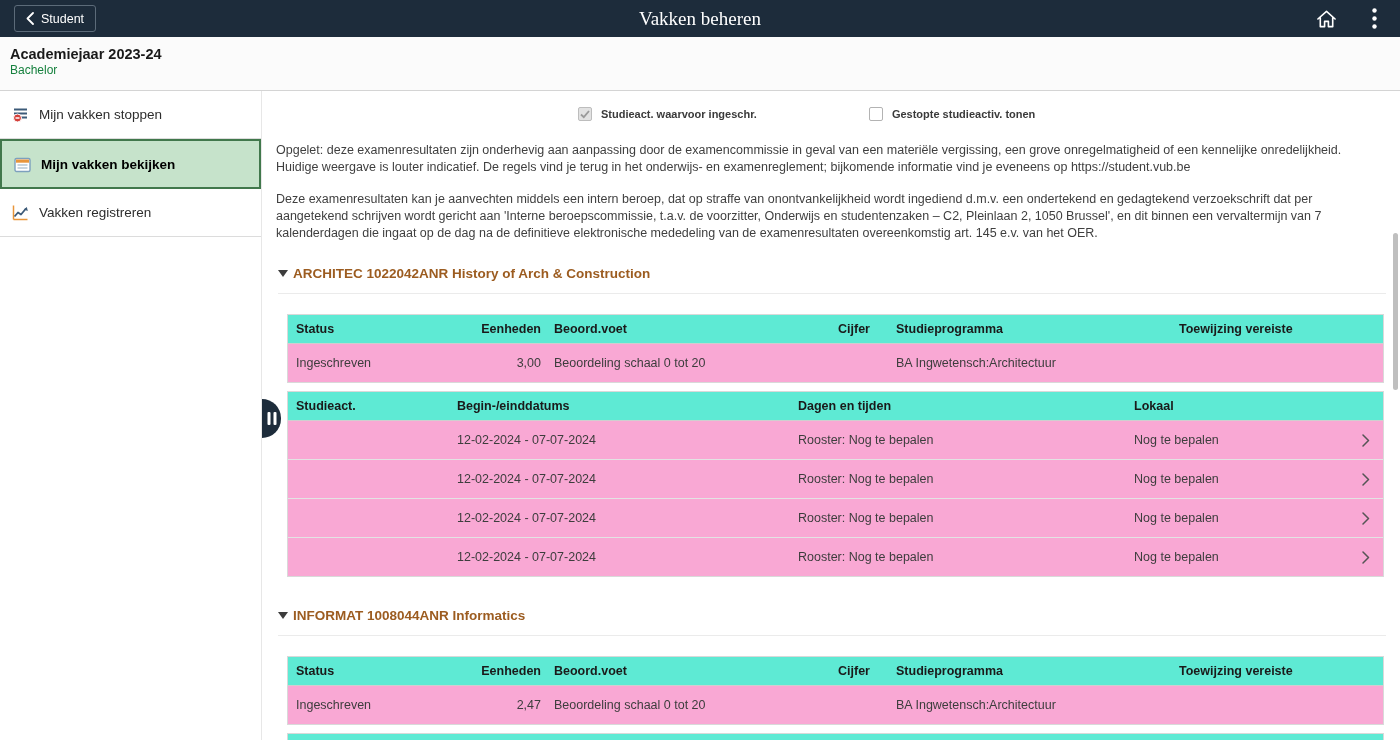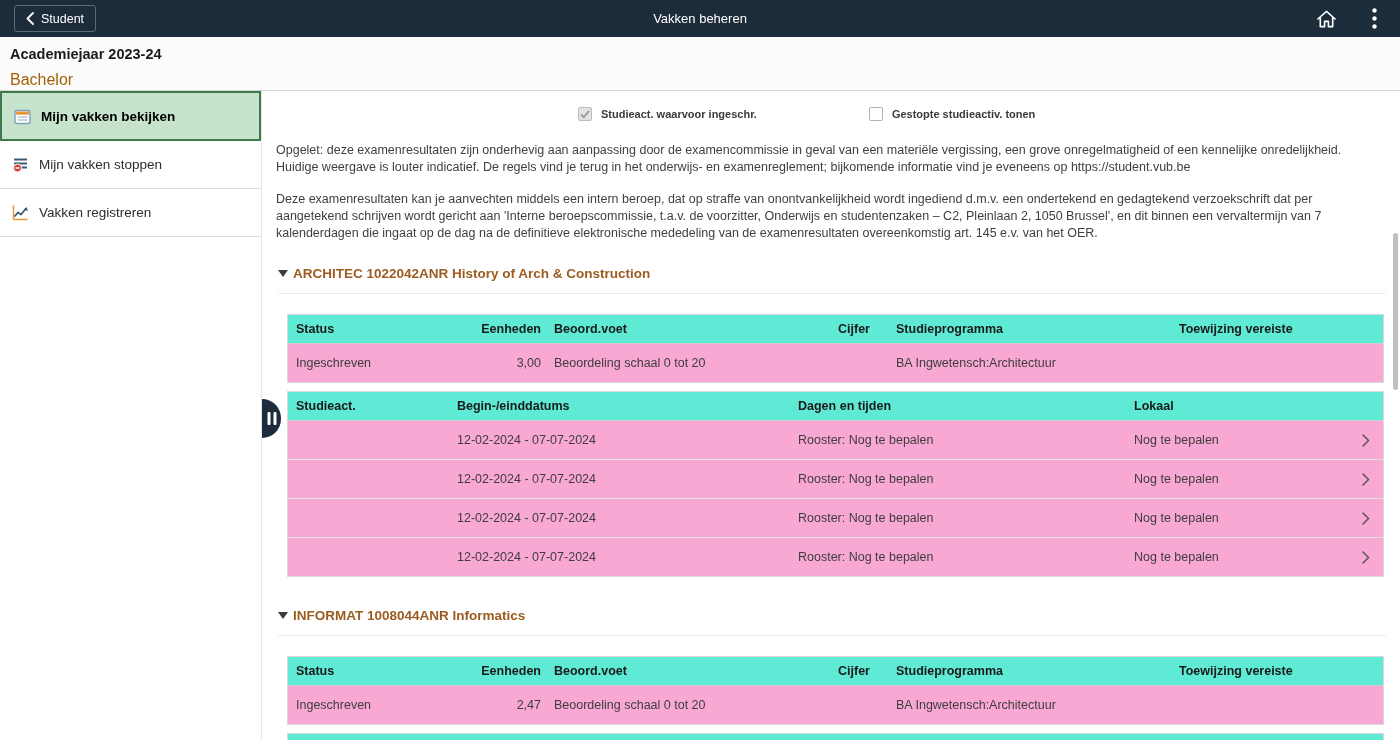--- a/index.html
+++ b/index.html
@@ -3,28 +3,28 @@
 <meta charset="utf-8">
 <style>
   * { margin:0; padding:0; box-sizing:border-box; }
   html,body { width:1400px; height:741px; overflow:hidden; }
   body { font-family:"Liberation Sans","DejaVu Sans",sans-serif; background:#ffffff; color:#3d3d3d; }
   .app { position:relative; width:1400px; height:741px; overflow:hidden; background:#fff; }
 
   
   .topbar { position:relative; height:37px; background:#1d2c3b; display:flex; align-items:center; padding:0 14px; }
   .back-btn { display:flex; align-items:center; gap:7px; border:1px solid #5c6b79; border-radius:3px; height:27px; padding:0 11px; color:#fff; font-size:12.5px; cursor:pointer; background:transparent; }
-  .topbar-title { position:absolute; left:0; right:0; text-align:center; color:#fff; font-size:13px; font-weight:400; pointer-events:none; }
+  .topbar-title { position:absolute; left:0; right:0; text-align:center; color:#fff; font-size:19px; font-weight:400; pointer-events:none;font-family:Liberation Serif, serif; }
   .topbar-right { margin-left:auto; display:flex; align-items:center; gap:24px; z-index:2; }
   .icon-btn { display:flex; align-items:center; justify-content:center; width:24px; height:24px; cursor:pointer; }
 
   
   .subheader { height:54px; background:#fbfbfb; border-bottom:1px solid #d4d4d4; padding:9px 0 0 10px; }
   .subheader h1 { font-size:14.5px; font-weight:bold; color:#1a1a1a; }
-  .subheader .sub { font-size:16px; color:#a16207; margin-top:9px; }
+  .subheader .sub { font-size:12px; color:#15803d; margin-top:1px; }
 
   
   .main { display:flex; height:649px; }
   .sidebar { width:262px; flex:0 0 262px; background:#fff; border-right:1px solid #e7e7e7; }
   .side-item { display:flex; align-items:center; gap:10px; height:48px; padding:0 12px; font-size:13.5px; color:#2d2d2d; border-bottom:1px solid #dcdcdc; cursor:pointer; background:#fff; }
   .side-item.active { background:#c6e3cb; border:2px solid #41784c; font-weight:bold; color:#000; height:50px; }
   .side-icon { width:17px; height:17px; flex:0 0 17px; display:flex; align-items:center; justify-content:center; }
 
   
   .content { flex:1; padding:0 14px; overflow:hidden; }
@@ -97,43 +97,43 @@
   </header>
 
   <div class="subheader">
     <h1>Academiejaar 2023-24</h1>
     <div class="sub">Bachelor</div>
   </div>
 
   <div class="main">
 
     <aside class="sidebar">
-      <div class="side-item active">
-        <span class="side-icon">
-          <svg width="17" height="17" viewBox="0 0 17 17">
-              <rect x="1" y="2.5" width="15" height="13" rx="1.5" fill="#ffffff" stroke="#7da0bd" stroke-width="1.4"></rect>
-              <rect x="2" y="3.5" width="13" height="3.2" fill="#e8953a"></rect>
-              <line x1="3.5" y1="9" x2="13.5" y2="9" stroke="#9db2c4" stroke-width="1.1"></line>
-              <line x1="3.5" y1="12" x2="13.5" y2="12" stroke="#9db2c4" stroke-width="1.1"></line>
-            </svg>
-        </span>
-        <span>Mijn vakken bekijken</span>
-      </div>
       <div class="side-item">
         <span class="side-icon">
           <svg width="17" height="17" viewBox="0 0 17 17">
               <line x1="2" y1="3.5" x2="15" y2="3.5" stroke="#3c5a78" stroke-width="2"></line>
               <line x1="2" y1="7.5" x2="15" y2="7.5" stroke="#3c5a78" stroke-width="2"></line>
               <line x1="2" y1="11.5" x2="15" y2="11.5" stroke="#3c5a78" stroke-width="2"></line>
               <circle cx="5.5" cy="12" r="4" fill="#d43f3a" stroke="#ffffff" stroke-width="1"></circle>
               <line x1="3.5" y1="12" x2="7.5" y2="12" stroke="#ffffff" stroke-width="1.5"></line>
             </svg>
         </span>
         <span>Mijn vakken stoppen</span>
       </div>
+      <div class="side-item active">
+        <span class="side-icon">
+          <svg width="17" height="17" viewBox="0 0 17 17">
+              <rect x="1" y="2.5" width="15" height="13" rx="1.5" fill="#ffffff" stroke="#7da0bd" stroke-width="1.4"></rect>
+              <rect x="2" y="3.5" width="13" height="3.2" fill="#e8953a"></rect>
+              <line x1="3.5" y1="9" x2="13.5" y2="9" stroke="#9db2c4" stroke-width="1.1"></line>
+              <line x1="3.5" y1="12" x2="13.5" y2="12" stroke="#9db2c4" stroke-width="1.1"></line>
+            </svg>
+        </span>
+        <span>Mijn vakken bekijken</span>
+      </div>
       <div class="side-item">
         <span class="side-icon">
           <svg width="17" height="17" viewBox="0 0 17 17">
               <polyline points="1.5,15.5 1.5,1.5" fill="none" stroke="#e8953a" stroke-width="1.5"></polyline>
               <polyline points="1.5,15.5 15.5,15.5" fill="none" stroke="#e8953a" stroke-width="1.5"></polyline>
               <polyline points="2.5,12.5 6,8.5 9,10.5 14,4.5" fill="none" stroke="#3c5a78" stroke-width="1.8" stroke-linejoin="round"></polyline>
               <polygon points="14.8,3 15.8,7 11.8,5.5" fill="#3c5a78"></polygon>
             </svg>
         </span>
         <span>Vakken registreren</span>

